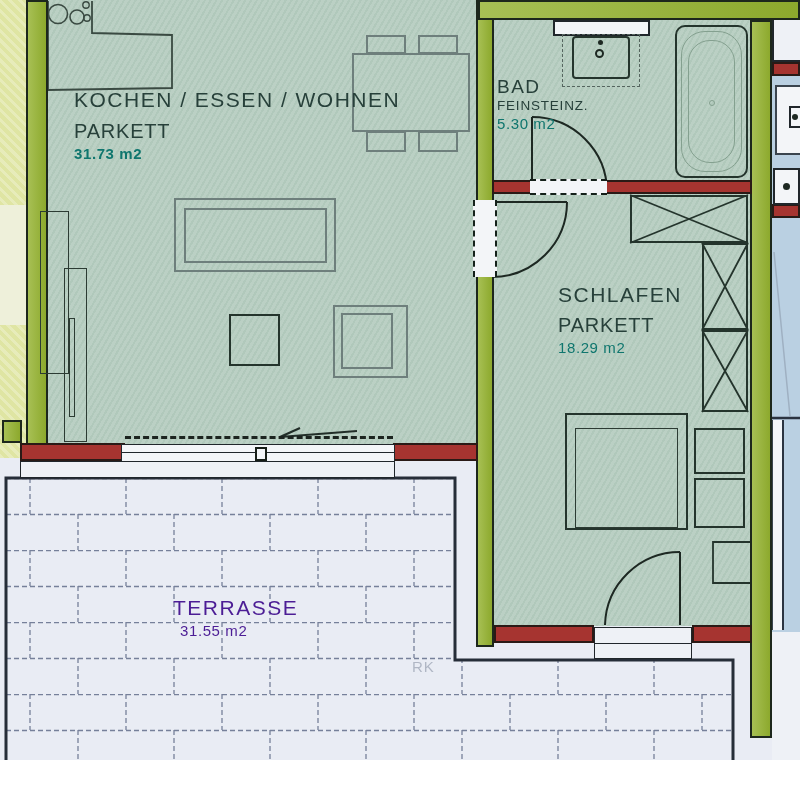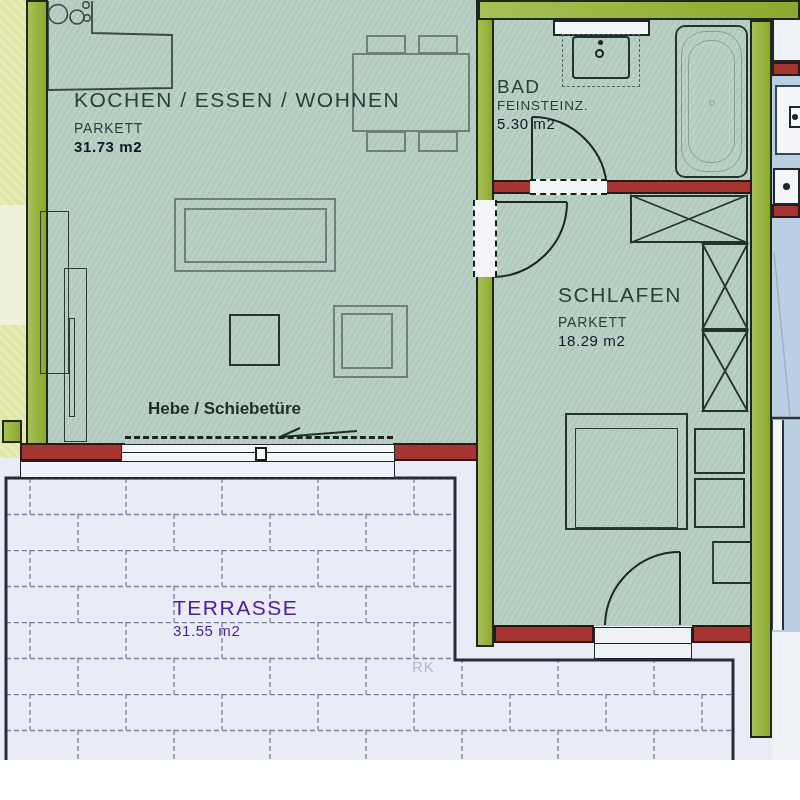--- a/index.html
+++ b/index.html
@@ -19,22 +19,22 @@
     background-image:linear-gradient(90deg, rgba(255,255,255,0.18), rgba(0,0,0,0.05));}
   .wall-red{background:#a63430;border:2px solid #2a1a16;box-sizing:border-box;}
   .white-box{background:#f3f5f8;border:2px solid #20262b;box-sizing:border-box;}
   
   .f-gray{border:2px solid #6e7f7c;box-sizing:border-box;background:transparent;}
   .f-dark{border:2px solid #24342c;box-sizing:border-box;background:transparent;}
   .f-thin{border:1.5px solid #2c3b33;box-sizing:border-box;background:transparent;}
   .dot{background:#1d2822;border-radius:50%;}
   
   .room-title{color:#27403a;font-size:21px;letter-spacing:1.5px;white-space:nowrap;}
-  .room-sub{color:#27403a;font-size:14px;letter-spacing:0.8px;white-space:nowrap;}
-  .room-area{color:#0f172a;font-size:15px;letter-spacing:0.6px;white-space:nowrap;}
+  .room-sub{color:#27403a;font-size:20px;letter-spacing:0.8px;white-space:nowrap;}
+  .room-area{color:#0f766e;font-size:15px;letter-spacing:0.6px;white-space:nowrap;}
   .terr-text{color:#4c1d95;}
   .hebe{color:#222e28;font-size:17px;font-weight:700;white-space:nowrap;}
   .watermark{color:rgba(90,102,125,0.4);font-size:15px;letter-spacing:1px;}
   svg{position:absolute;left:0;top:0;pointer-events:none;}
 </style>
 </head>
 <body>
 
 <div class="canvas">
 
@@ -172,20 +172,19 @@
   </div>
 
   <div class="abs" style="left:558px;top:283px;">
     <div class="room-title">SCHLAFEN</div>
     <div class="room-sub" style="margin-top:7px;">PARKETT</div>
     <div class="room-area" style="margin-top:2px;">18.29 m2</div>
   </div>
 
   <div class="abs" style="left:173px;top:596px;">
     <div class="room-title terr-text">TERRASSE</div>
-    <div class="room-area terr-text" style="margin-top:2px;">31.55 m2</div>
+    <div class="room-area terr-text" style="margin-top:2px;margin-left:7px;">31.55 m2</div>
   </div>
 
-  <div class="abs hebe" style="left:148px;top:399px;">Hebe / Schiebetüre</div>
 
   <div class="abs watermark" style="left:412px;top:658px;">RK</div>
 
 </div>
 
 </body></html>

